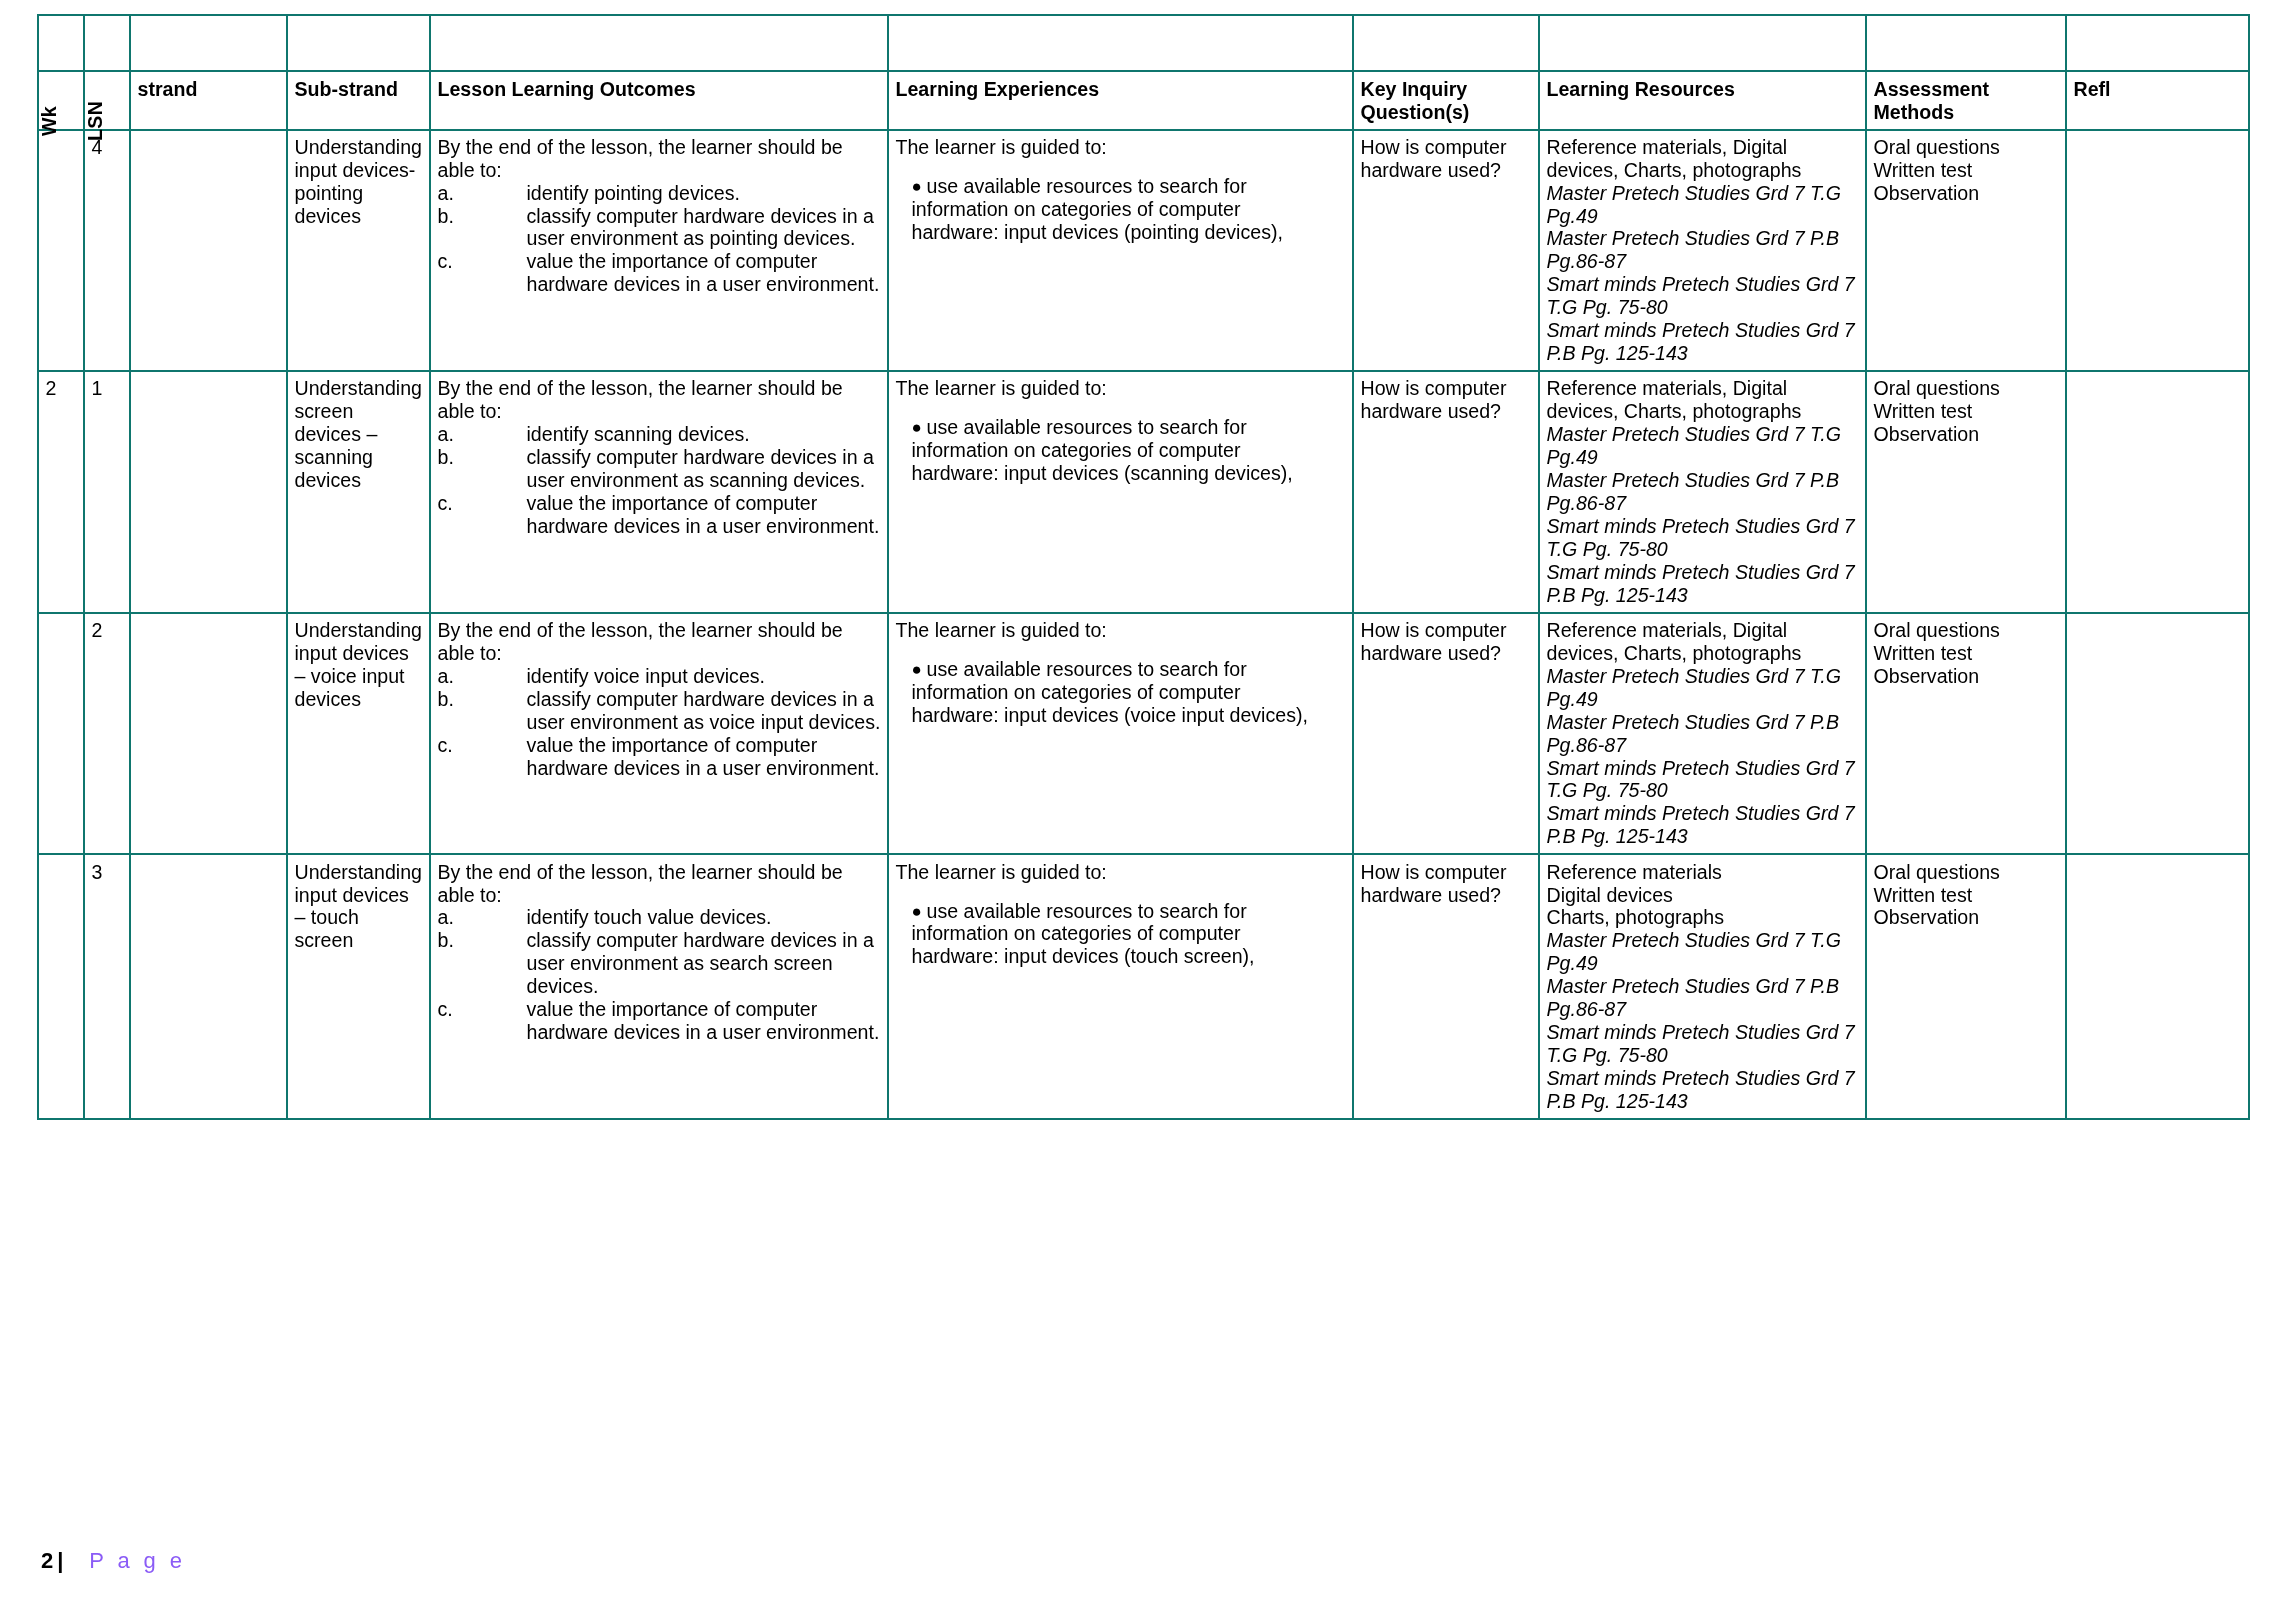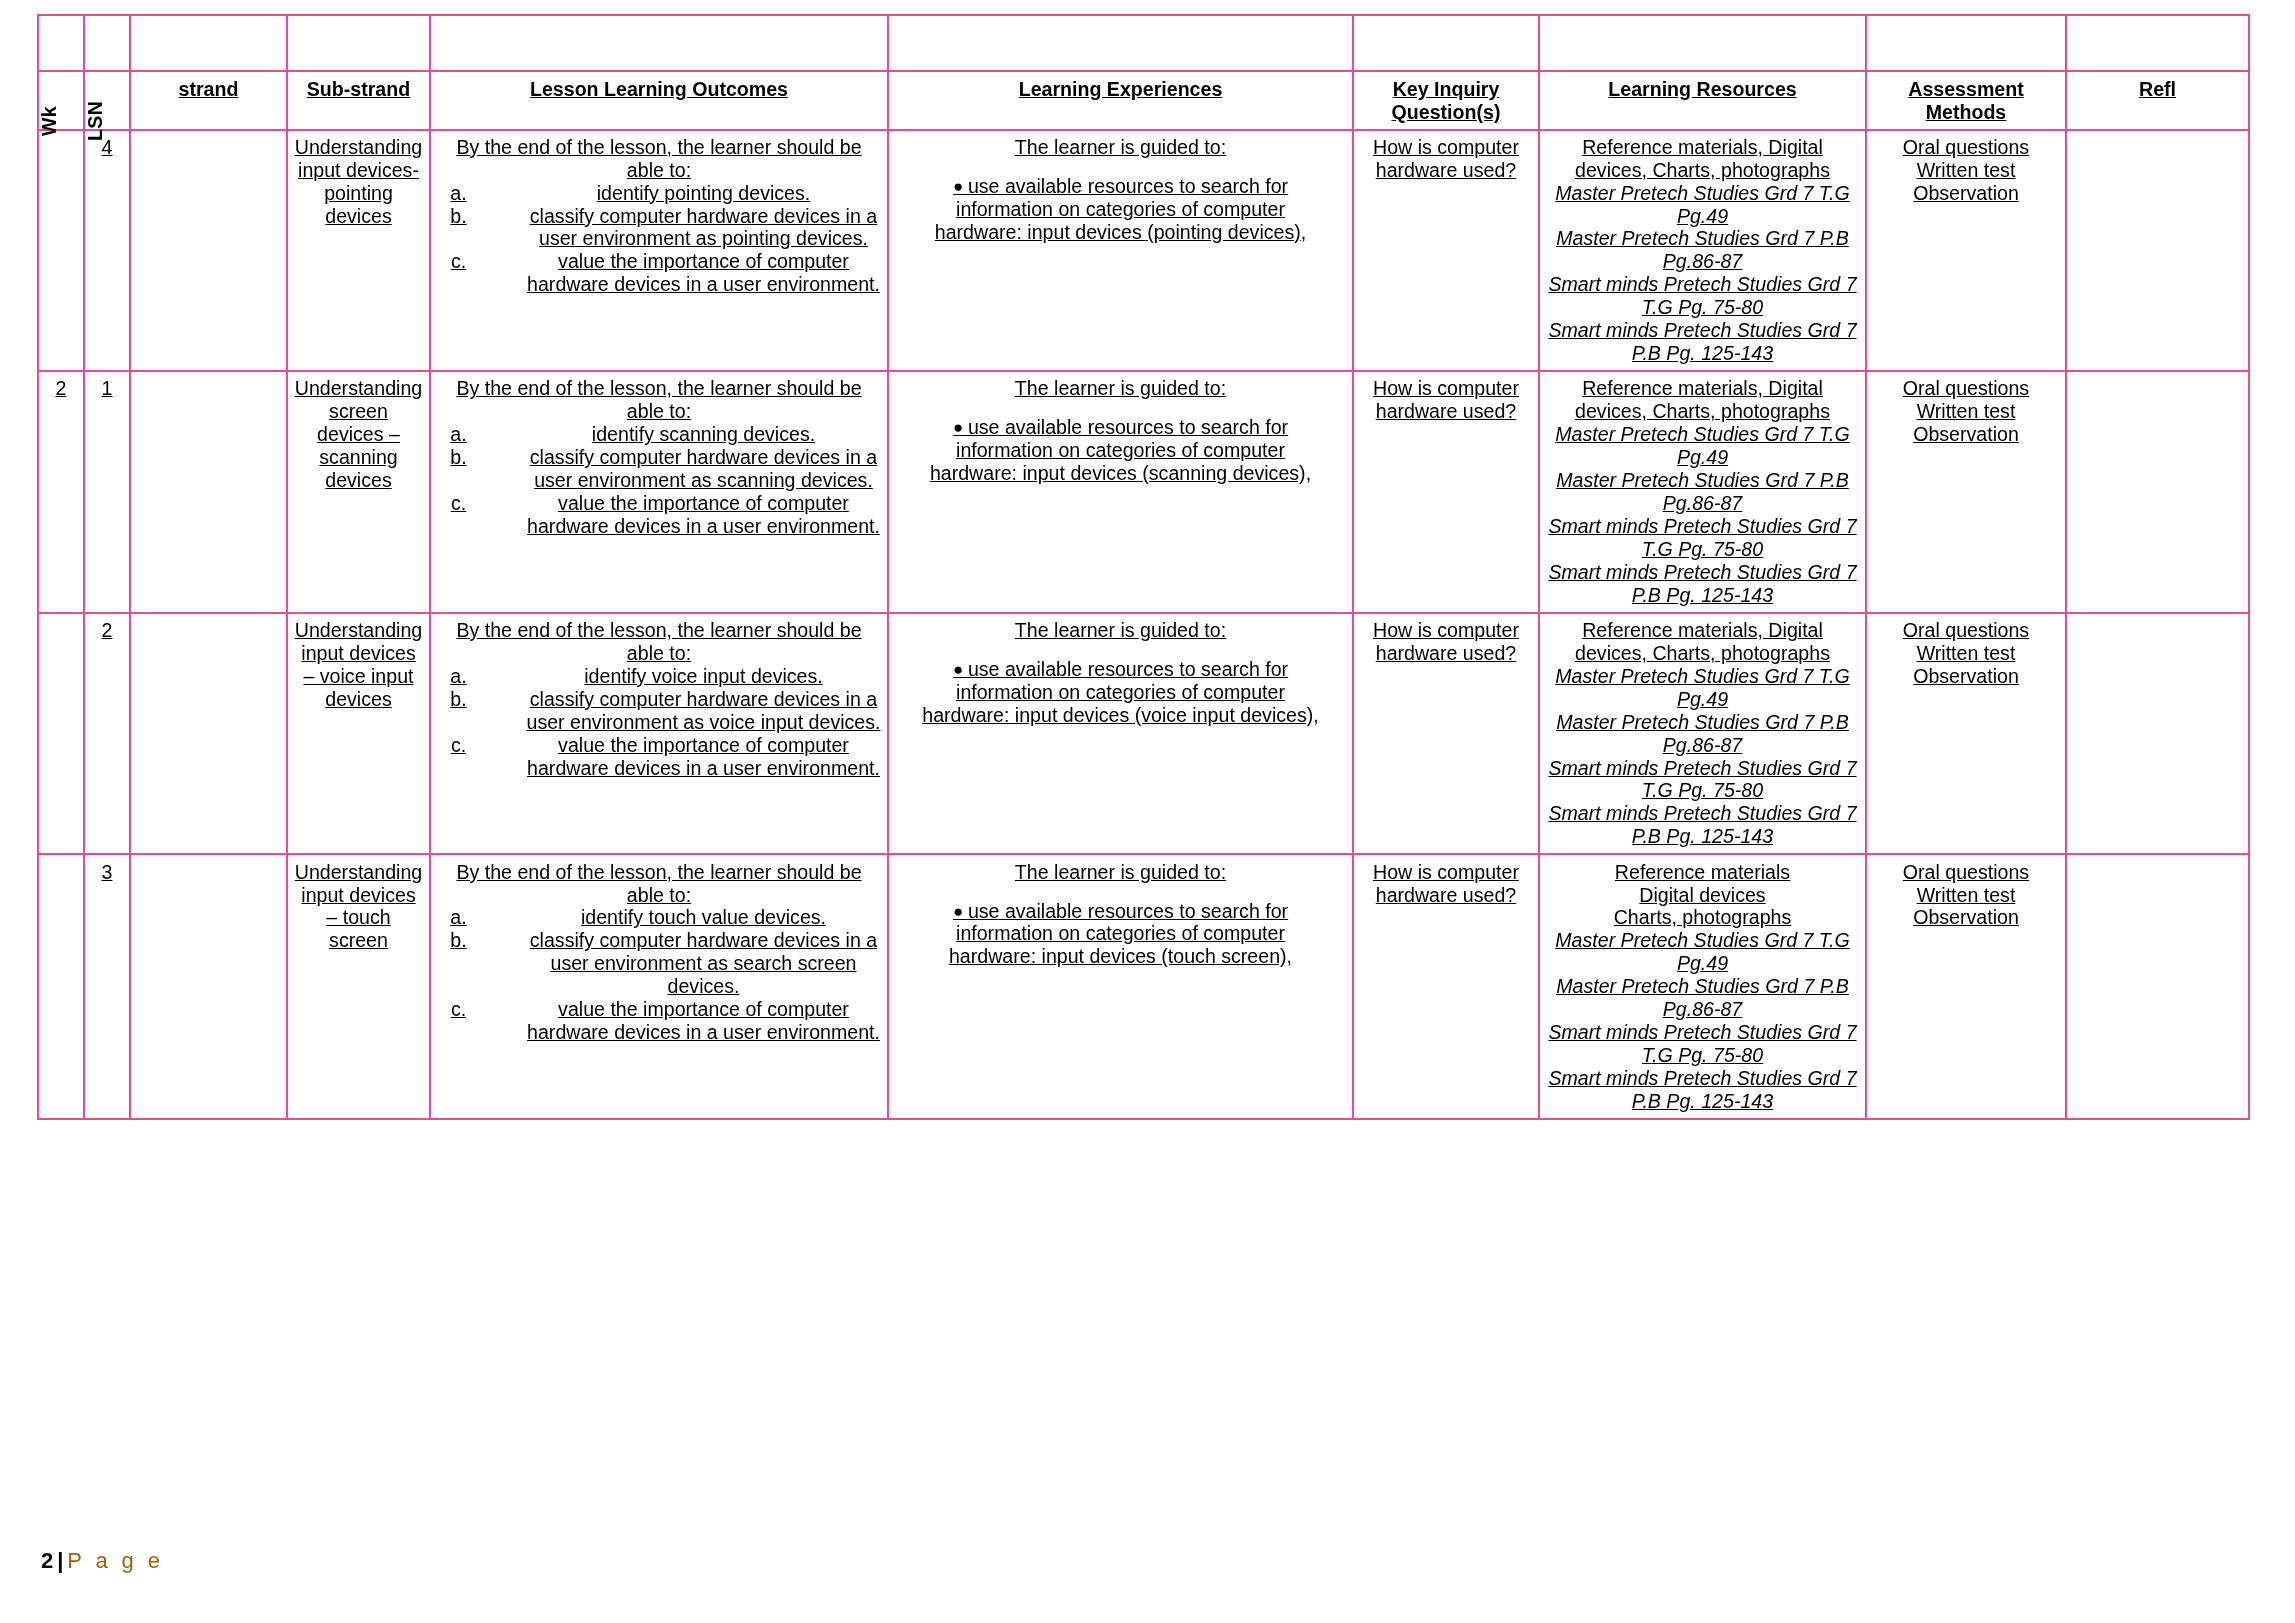--- a/index.html
+++ b/index.html
@@ -30,32 +30,31 @@
     left: 37px;
     top: 14.4px;
     width: 2210px;
     border-collapse: collapse;
     table-layout: fixed;
     font-size: 19.6px;
   }
 
   table.scheme th,
   table.scheme td {
-    border: 2px solid #ec4899;
+    border: 2px solid #0f766e;
     vertical-align: top;
     padding: 5.2px 6.5px 5.2px 6.5px;
     box-sizing: border-box;
     line-height: 1.17;
     font-weight: normal;
-    text-align: center;
+    text-align: left;
     font-size: 19.6px;
     font-stretch: condensed;
     word-wrap: break-word;
     overflow-wrap: break-word;
-    text-decoration: underline;
   }
 
   
   .c-wk   { width: 46px; }
   .c-lsn  { width: 46px; }
   .c-strand { width: 157px; }
   .c-sub  { width: 143px; }
   .c-llo  { width: 458px; }
   .c-lex  { width: 465px; }
   .c-kiq  { width: 186px; }
@@ -145,21 +144,21 @@
     position: absolute;
     left: 41px;
     top: 1548px;
     font-size: 22px;
     font-weight: bold;
     letter-spacing: 0px;
     white-space: nowrap;
   }
   .footer .pnum { color: #000000; font-weight: bold; }
   .footer .bar  { color: #000000; font-weight: bold; margin: 0 3.9px 0 3.9px; }
-  .footer .word { color: #a16207; font-weight: normal; letter-spacing: 3.9px; }
+  .footer .word { color: #8b5cf6; font-weight: normal; letter-spacing: 3.9px; margin-left: 22px; }
 </style>
 </head>
 <body>
 
 <div class="page">
 
   <table class="scheme">
     <colgroup>
       <col class="c-wk">
         <col class="c-lsn">

